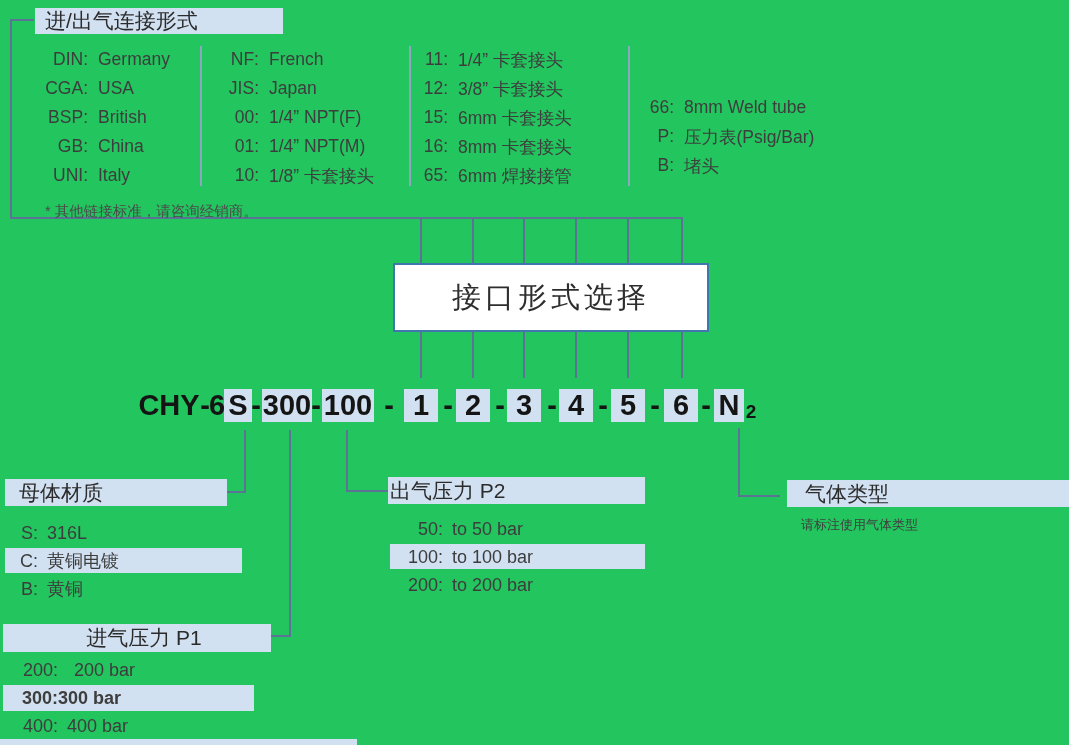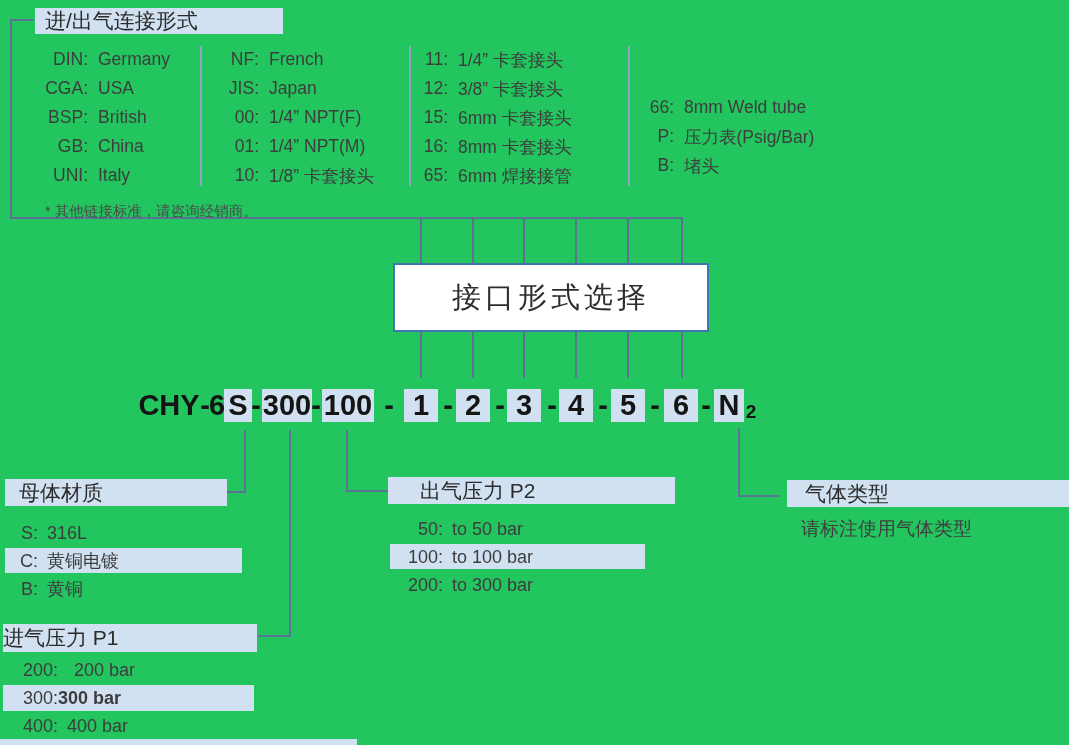--- a/index.html
+++ b/index.html
@@ -31,21 +31,21 @@
 
   .code-row{position:absolute;top:389px;left:0;width:100%;height:33px;}
   .seg{position:absolute;top:0;height:33px;line-height:33px;font-weight:bold;font-size:29px;color:var(--dark);text-align:center;}
   .seg.hl{background:var(--hl);}
   .seg.sub{font-size:19px;line-height:46px;font-weight:bold;}
 
   .list-item{position:absolute;display:flex;align-items:center;font-size:18px;color:var(--txt);height:24px;}
   .list-item .code{text-align:right;flex:0 0 auto;}
   .list-item .val{margin-left:9px;white-space:nowrap;}
   .item-hl{position:absolute;background:var(--hl);}
-  .gas-note{position:absolute;font-size:19px;color:#3f3f3f;}
+  .gas-note{position:absolute;font-size:13px;color:#3f3f3f;}
 </style>
 </head>
 <body>
 
 <div id="canvas">
 
   <div class="hline" style="left:10px;top:19px;width:24px;"></div>
   <div class="vline" style="left:10px;top:19px;height:200px;"></div>
   <div class="hline" style="left:10px;top:217px;width:673px;"></div>
 
@@ -209,52 +209,52 @@
   <div class="item-hl" style="left:5px;top:548px;width:237px;height:25px;"></div>
   <div class="list-item" style="left:20px;top:549px;">
     <span class="code" style="width:18px;">C:</span>
     <span class="val">黄铜电镀</span>
   </div>
   <div class="list-item" style="left:20px;top:577px;">
     <span class="code" style="width:18px;">B:</span>
     <span class="val">黄铜</span>
   </div>
 
-  <div class="section-title" style="left:388px;top:477px;width:255px;height:27px;padding-left:32px;">
+  <div class="section-title" style="left:388px;top:477px;width:255px;height:27px;padding-left:2px;">
     <span>出气压力 P2</span>
   </div>
   <div class="list-item" style="left:391px;top:517px;">
     <span class="code" style="width:52px;">50:</span>
     <span class="val">to 50 bar</span>
   </div>
   <div class="item-hl" style="left:390px;top:544px;width:255px;height:25px;"></div>
   <div class="list-item" style="left:391px;top:545px;">
     <span class="code" style="width:52px;">100:</span>
     <span class="val">to 100 bar</span>
   </div>
   <div class="list-item" style="left:391px;top:573px;">
     <span class="code" style="width:52px;">200:</span>
-    <span class="val">to 300 bar</span>
+    <span class="val">to 200 bar</span>
   </div>
 
   <div class="section-title" style="left:787px;top:480px;width:282px;height:27px;padding-left:18px;">
     <span>气体类型</span>
   </div>
   <div class="gas-note" style="left:801px;top:516px;">请标注使用气体类型</div>
 
-  <div class="section-title" style="left:3px;top:624px;width:254px;height:28px;">
+  <div class="section-title" style="left:3px;top:624px;width:254px;height:28px;padding-left:14px;justify-content:center;">
     <span>进气压力 P1</span>
   </div>
   <div class="list-item" style="left:18px;top:658px;">
     <span class="code" style="width:40px;">200:</span>
     <span class="val" style="margin-left:16px;">200 bar</span>
   </div>
   <div class="item-hl" style="left:3px;top:685px;width:251px;height:26px;"></div>
   <div class="list-item" style="left:18px;top:686px;">
-    <span class="code" style="width:40px;">300:</span>
+    <span class="code" style="width:40px;font-weight:bold;">300:</span>
     <span class="val" style="margin-left:0;font-weight:bold;">300 bar</span>
   </div>
   <div class="list-item" style="left:18px;top:714px;">
     <span class="code" style="width:40px;">400:</span>
     <span class="val" style="">400 bar</span>
   </div>
 
   <div class="item-hl" style="left:0px;top:739px;width:357px;height:6px;"></div>
 
 </div>

